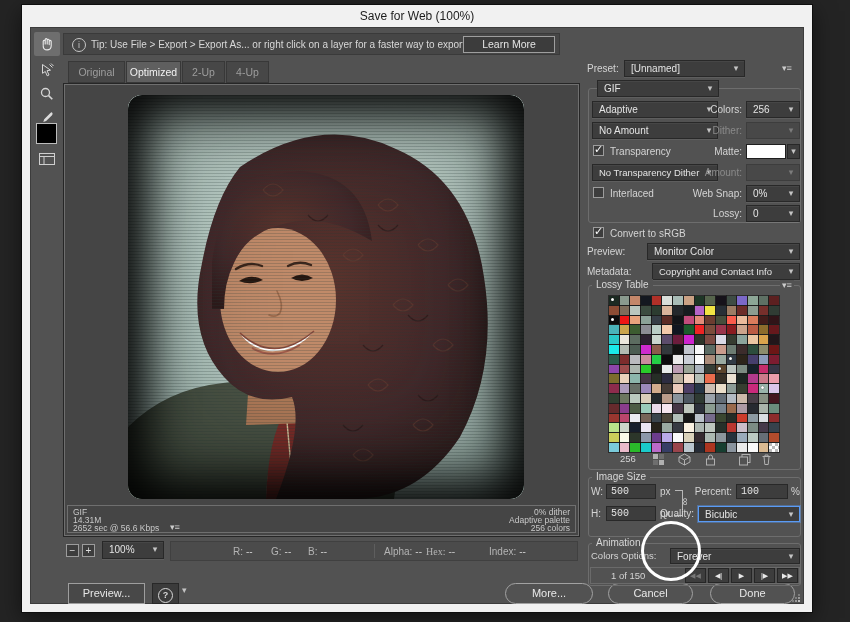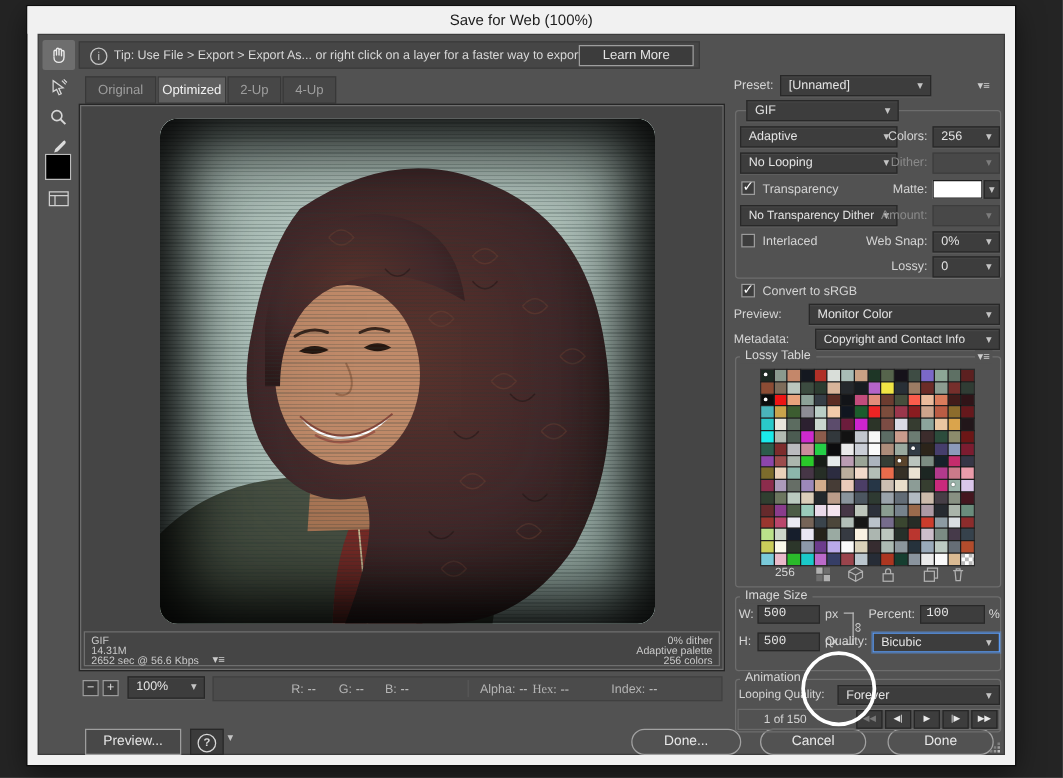--- a/index.html
+++ b/index.html
@@ -225,21 +225,21 @@
       <span class="rd" style="left:213px;"><i>Alpha:</i><b>--</b></span>
       <span class="rd" style="left:255px;font-family:Liberation Serif, serif;"><i>Hex:</i><b>--</b></span>
       <span class="rd" style="left:318px;"><i>Index:</i><b>--</b></span>
     </div>
 
     <div class="abs" style="left:38px;top:556px;width:77px;height:21px;background:#484848;border:1px solid #9e9e9e;color:#e6e6e6;font-size:11px;text-align:center;line-height:19px;">Preview...</div>
     <div class="abs" style="left:122px;top:556px;width:27px;height:21px;background:#3b3b3b;border:1px solid #282828;text-align:center;">
       <span class="qmark"></span>
     </div>
     <span class="abs" style="left:152px;top:558px;color:#c4c4c4;font-size:9px;">▾</span>
-    <div class="pill" style="left:475px;top:556px;width:88px;">Done...</div>
+    <div class="pill" style="left:475px;top:556px;width:88px;">More...</div>
     <div class="pill" style="left:578px;top:556px;width:85px;">Cancel</div>
     <div class="pill" style="left:680px;top:556px;width:85px;">Done</div>
     <div class="grip"></div>
 
     <span class="lbl" style="left:557px;top:33px;">Preset:</span>
     <div class="dd" style="left:594px;top:33px;width:121px;">
       <span>[Unnamed]</span><span class="chev"></span>
     </div>
     <span class="mi" style="left:752px;top:36px;"></span>
 
@@ -250,21 +250,21 @@
 
     <div class="dd" style="left:562px;top:74px;width:126px;">
       <span>Adaptive</span><span class="chev"></span>
     </div>
     <span class="lbl r" style="left:640px;top:74px;width:72px;">Colors:</span>
     <div class="dd" style="left:716px;top:74px;width:54px;">
       <span>256</span><span class="chev"></span>
     </div>
 
     <div class="dd" style="left:562px;top:95px;width:126px;">
-      <span>No Looping</span><span class="chev"></span>
+      <span>No Amount</span><span class="chev"></span>
     </div>
     <span class="lbl r dis" style="left:640px;top:95px;width:72px;">Dither:</span>
     <div class="dd dis" style="left:716px;top:95px;width:54px;">
       <span></span><span class="chev"></span>
     </div>
 
     <span class="cb on" style="left:563px;top:118px;"></span>
     <span class="lbl" style="left:580px;top:116px;">Transparency</span>
     <span class="lbl r" style="left:640px;top:116px;width:72px;">Matte:</span>
     <div class="abs" style="left:716px;top:117px;width:40px;height:15px;background:#ffffff;border:1px solid #1e1e1e;"></div>
@@ -610,21 +610,21 @@
     <span class="lbl" style="left:630px;top:478px;">px</span>
     <span class="bracket"></span>
     <span class="chain"></span>
     <span class="lbl r" style="left:608px;top:478px;width:56px;">Quality:</span>
     <div class="dd" style="left:668px;top:479px;width:102px;height:16px;border-color:#5a9bf5;box-shadow:0 0 0 1px rgba(90,155,245,.4);">
       <span>Bicubic</span><span class="chev"></span>
     </div>
 
     <div class="grp" style="left:558px;top:516px;width:213px;height:43px;"></div>
     <span class="grpT" style="left:562px;top:510px;">Animation</span>
-    <span class="lbl" style="left:561px;top:520px;font-size:9.5px;">Looping Quality:</span>
+    <span class="lbl" style="left:561px;top:520px;font-size:9.5px;">Colors Options:</span>
     <div class="dd" style="left:640px;top:521px;width:130px;height:16px;">
       <span>Forever</span><span class="chev"></span>
     </div>
     <div class="abs" style="left:560px;top:540px;width:210px;height:17px;border:1px solid #6a6a6a;">
       <span class="lbl" style="left:20px;top:-1px;font-size:9.5px;text-align:right;">1 of 150</span>
       <span class="abs" style="right:1px;top:0;"><div class="pb dis">◀◀</div><div class="pb">◀|</div><div class="pb">▶</div><div class="pb">|▶</div><div class="pb">▶▶</div></span>
     </div>
 
     <div class="circleA"></div>
 

